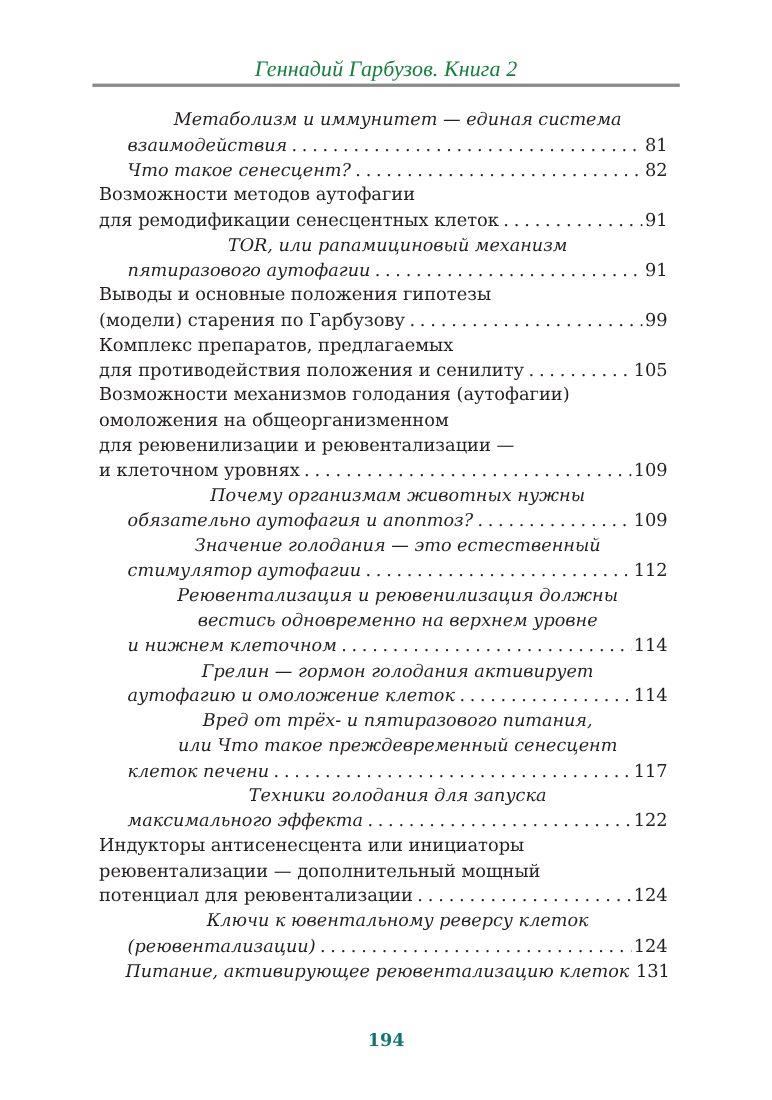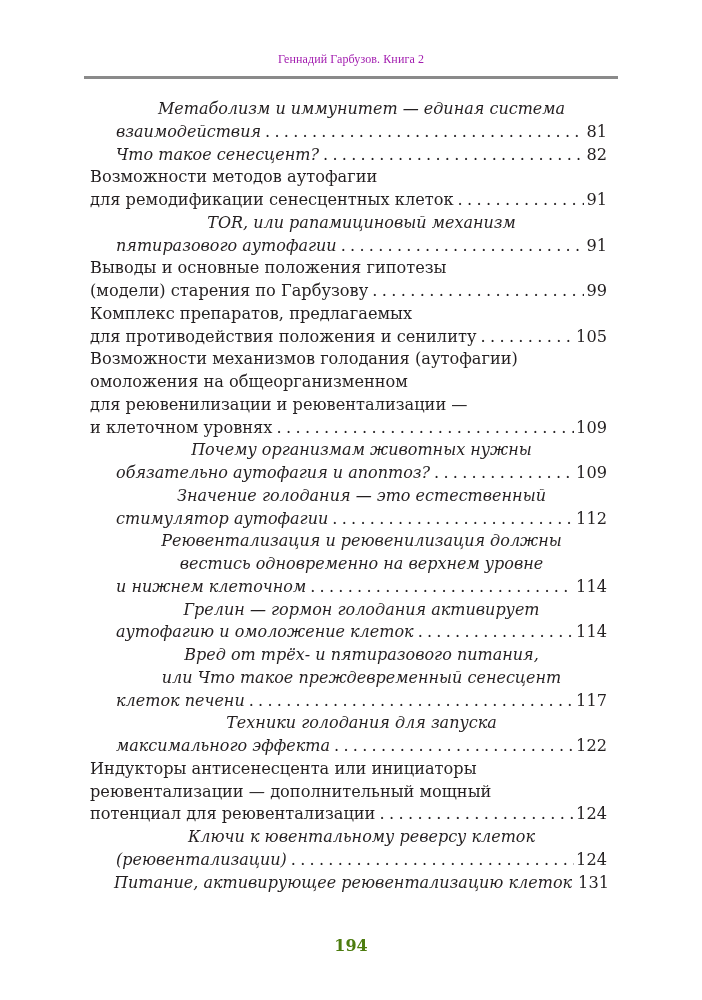--- a/index.html
+++ b/index.html
@@ -14,24 +14,25 @@
       overflow: hidden;
       color: #231f20;
       font-family: "DejaVu Serif", "Liberation Serif", serif;
     }
     .running-head {
       position: absolute;
       left: 84px;
       width: 534px;
       top: 52px;
       text-align: center;
-      font-size: 12px;
+      font-style: italic;
+      font-size: 20px;
       font-family: "Liberation Serif", "DejaVu Serif", serif;
       letter-spacing: 0.1px;
-      color: #a21caf;
+      color: #15803d;
     }
     .head-rule {
       position: absolute;
       left: 84px;
       width: 534px;
       top: 76px;
       height: 3px;
       background: #8a8a8a;
     }
     .toc {
@@ -82,21 +83,21 @@
     }
     .page-number {
       position: absolute;
       left: 0;
       width: 702px;
       top: 936px;
       text-align: center;
       font-size: 16px;
       font-weight: bold;
       font-family: "DejaVu Serif", "Liberation Serif", serif;
-      color: #4d7c0f;
+      color: #0f766e;
     }
   </style>
 </head>
 <body>
 
 <div class="running-head">Геннадий Гарбузов. Книга 2</div>
 <div class="head-rule"></div>
 
 <div class="toc" id="toc">
     <div class="entry sub">

